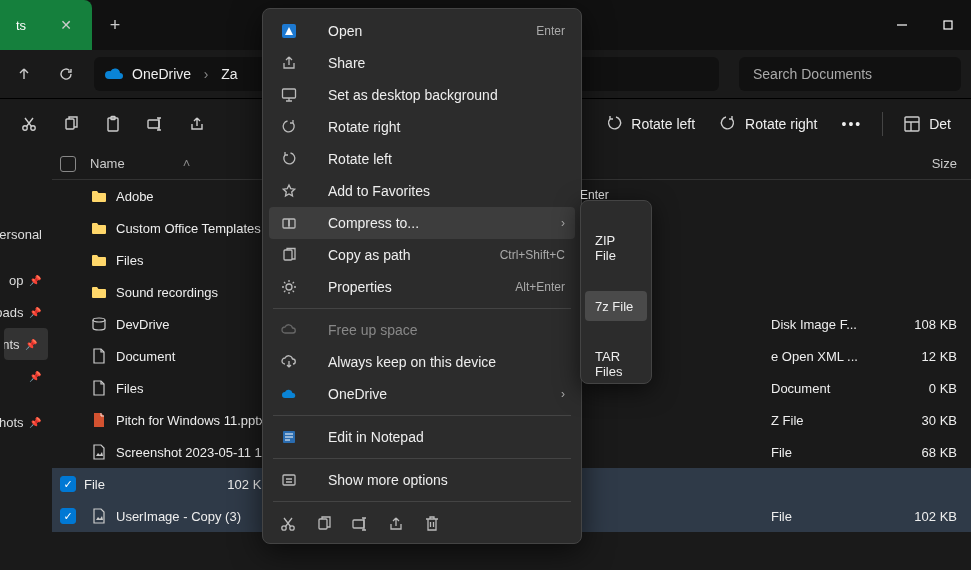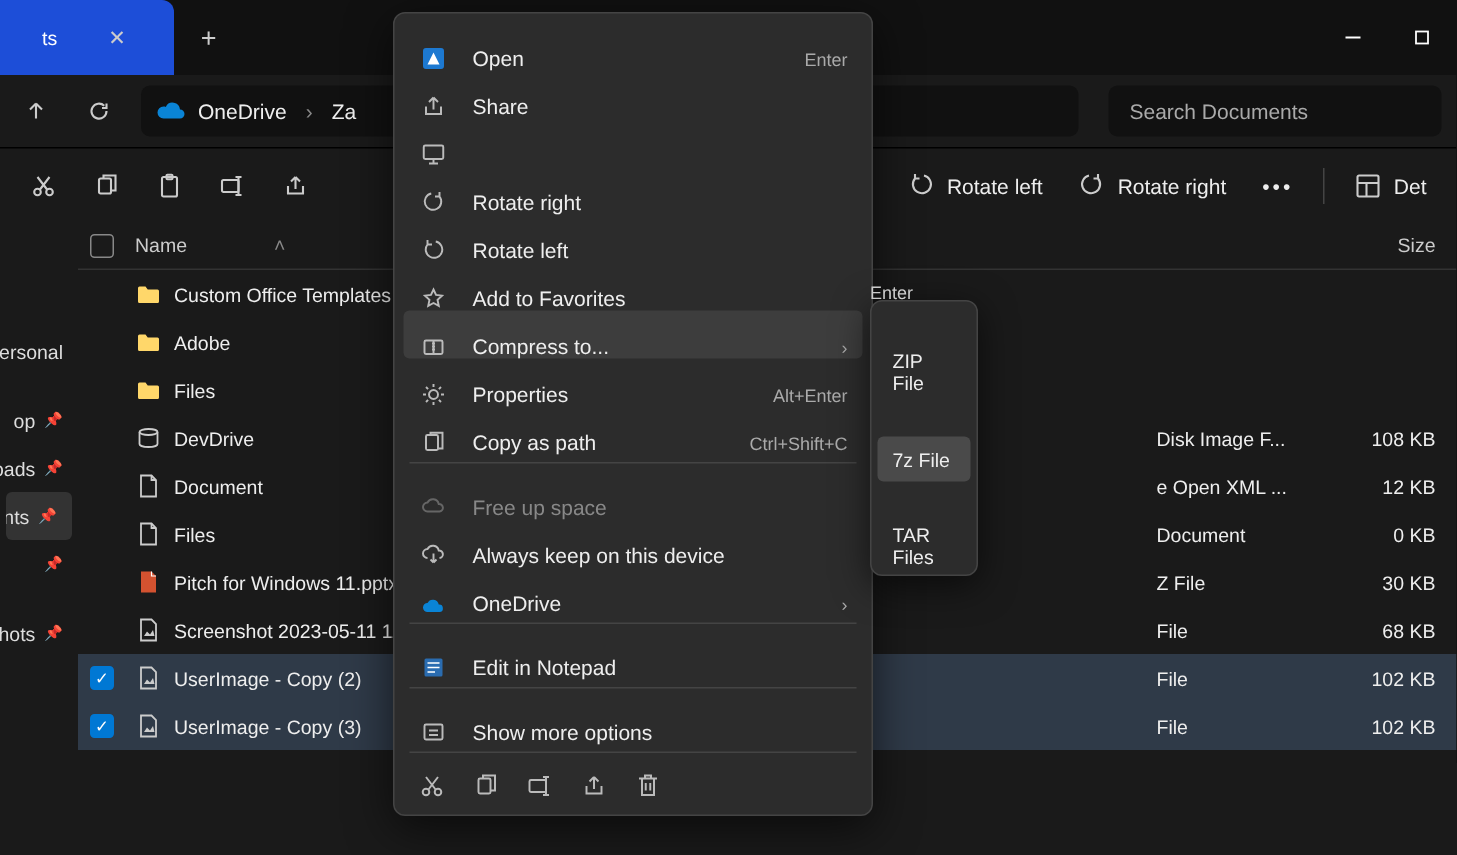--- a/index.html
+++ b/index.html
@@ -1,18 +1,18 @@
 <!DOCTYPE html>
 <html><head>
 <meta charset="utf-8">
 <style>
   * { margin: 0; padding: 0; box-sizing: border-box; font-family: "Segoe UI", sans-serif; user-select: none; }
   body { background: #0a0a0a; color: #fff; width: 971px; height: 570px; overflow: hidden; position: relative; font-size: 14px; }
   .titlebar { height: 50px; display: flex; align-items: center; background: #111; }
-  .tab { height: 50px; display: flex; align-items: center; padding: 0 28px; gap: 30px; background: #1d4ed8; border-radius: 0 8px 0 0;}
+  .tab { height: 50px; display: flex; align-items: center; padding: 0 16px; gap: 30px; background: #15803d; border-radius: 0 8px 0 0;}
   .tab-text { font-size: 13px; }
   .tab-close { color: #ccc; cursor: pointer; padding: 4px;}
   .new-tab { padding: 0 18px; color: #ccc; cursor: pointer; font-size: 18px;}
   .win-controls { margin-left: auto; display: flex; }
   .win-btn { width: 46px; height: 50px; display: flex; align-items: center; justify-content: center; color: #fff; cursor: pointer;}
   .navbar { height: 48px; display: flex; align-items: center; gap: 14px; padding: 0 10px; background: #1a1a1a;}
   .nav-icon { width: 28px; height: 28px; display:flex; align-items:center; justify-content:center; color:#ccc; cursor:pointer;}
   .bc-wrap { flex: 1; display: flex; align-items: center; gap: 8px; background: #111; border-radius: 6px; height: 34px; padding: 0 10px; margin-right: 6px;}
   .bc-sep { color: #888; width:14px; text-align:center;}
   .bc-item { color: #eee; }
@@ -32,21 +32,21 @@
   .col-chk { width:32px; display:flex; justify-content:center;}
   .col-name { flex:1; display:flex; align-items:center; gap:8px; padding-left:6px;}
   .col-type { width:120px; overflow:hidden; text-overflow:ellipsis; white-space:nowrap; padding-right:8px;}
   .col-size { width:80px; text-align:right; padding-right:14px;}
   .row { display:flex; height:32px; align-items:center; font-size:13px; color:#eee;}
   .row.selected { background:#2f3a48; }
   .fi { width:18px; display:flex; justify-content:center; align-items:center;}
   .chkbox { width:16px; height:16px; border:1px solid #888; border-radius:3px; display:inline-flex; align-items:center; justify-content:center; font-size:11px;}
   .chkbox.checked { background:#0078d4; border-color:#0078d4; color:#fff;}
   .ctx-menu { position:absolute; left:262px; top:8px; width:320px; background:#2c2c2c; border:1px solid #444; border-radius:8px; padding:6px; box-shadow:0 8px 30px rgba(0,0,0,0.6); z-index:100;}
-  .ctx-item { display:flex; align-items:flex-end; height:32px; padding:0 10px; gap:16px; border-radius:4px; color:#eee; font-size:14px;}
+  .ctx-item { display:flex; align-items:center; height:32px; padding:0 10px; gap:29px; border-radius:4px; color:#eee; font-size:14px;}
   .ctx-item.highlight, .ctx-item:hover { background:#3d3d3d; }
   .ctx-item.disabled { color:#888; }
   .ctx-icon { width:20px; display:flex; align-items:center; justify-content:center; color:#bbb;}
   .ctx-spacer { flex:1;}
   .ctx-accel { color:#aaa; font-size:12px;}
   .ctx-sep { height:1px; background:#444; margin:5px 4px;}
   .ctx-bottom { display:flex; gap:18px; padding:8px 10px 4px;}
   .ctx-bottom .bi { color:#bbb; cursor:pointer;}
   .sub-menu { position:absolute; left:580px; top:200px; width:72px; background:#2c2c2c; border:1px solid #444; border-radius:8px; padding:4px; z-index:101; box-shadow:0 6px 24px rgba(0,0,0,0.6);}
   .sub-item { height:30px; display:flex; align-items:center; padding:0 10px; border-radius:4px; font-size:13px; color:#eee;margin-top:28px;}
@@ -212,47 +212,60 @@
     </div>
     <div id="file-rows">
         <div class="row">
           <div class="col-chk"></div>
           <div class="col-name">
             <span class="fi">
               <svg width="16" height="14" viewBox="0 0 16 14">
                 <path d="M1 3a1 1 0 011-1h4l1.5 2H14a1 1 0 011 1v7a1 1 0 01-1 1H2a1 1 0 01-1-1V3z" fill="#ffd76a"></path>
               </svg>
             </span>
-            <span>Custom Office Templates</span>
+            <span>Adobe</span>
           </div>
           <div class="col-type"></div>
           <div class="col-size"></div>
         </div>
         <div class="row">
           <div class="col-chk"></div>
           <div class="col-name">
             <span class="fi">
               <svg width="16" height="14" viewBox="0 0 16 14">
                 <path d="M1 3a1 1 0 011-1h4l1.5 2H14a1 1 0 011 1v7a1 1 0 01-1 1H2a1 1 0 01-1-1V3z" fill="#ffd76a"></path>
               </svg>
             </span>
-            <span>Adobe</span>
+            <span>Custom Office Templates</span>
           </div>
           <div class="col-type"></div>
           <div class="col-size"></div>
         </div>
         <div class="row">
           <div class="col-chk"></div>
           <div class="col-name">
             <span class="fi">
               <svg width="16" height="14" viewBox="0 0 16 14">
                 <path d="M1 3a1 1 0 011-1h4l1.5 2H14a1 1 0 011 1v7a1 1 0 01-1 1H2a1 1 0 01-1-1V3z" fill="#ffd76a"></path>
               </svg>
             </span>
             <span>Files</span>
+          </div>
+          <div class="col-type"></div>
+          <div class="col-size"></div>
+        </div>
+        <div class="row">
+          <div class="col-chk"></div>
+          <div class="col-name">
+            <span class="fi">
+              <svg width="16" height="14" viewBox="0 0 16 14">
+                <path d="M1 3a1 1 0 011-1h4l1.5 2H14a1 1 0 011 1v7a1 1 0 01-1 1H2a1 1 0 01-1-1V3z" fill="#ffd76a"></path>
+              </svg>
+            </span>
+            <span>Sound recordings</span>
           </div>
           <div class="col-type"></div>
           <div class="col-size"></div>
         </div>
         <div class="row">
           <div class="col-chk"></div>
           <div class="col-name">
             <span class="fi">
               <svg width="16" height="14" viewBox="0 0 16 14" fill="none" stroke="#ccc" stroke-width="1.2">
                 <ellipse cx="8" cy="3" rx="6" ry="2"></ellipse>
@@ -317,43 +330,34 @@
             </span>
             <span>Screenshot 2023-05-11 111</span>
           </div>
           <div class="col-type">File</div>
           <div class="col-size">68 KB</div>
         </div>
         <div class="row selected">
           <div class="col-chk">
             <span class="chkbox checked">✓</span>
           </div>
+          <div class="col-type">File</div>
+          <div class="col-size">102 KB</div>
+        </div>
+        <div class="row selected">
+          <div class="col-chk">
+            <span class="chkbox checked">✓</span>
+          </div>
           <div class="col-name">
             <span class="fi">
               <svg width="14" height="16" viewBox="0 0 14 16" fill="none" stroke="#ccc" stroke-width="1.2">
                 <path d="M2 1h7l3 3v11H2V1z"></path>
                 <path d="M4 12l2-3 2 2 2-3 1 4H4z" fill="#ccc" stroke="none"></path>
               </svg>
             </span>
-            <span>UserImage - Copy (2)</span>
-          </div>
-          <div class="col-type">File</div>
-          <div class="col-size">102 KB</div>
-        </div>
-        <div class="row selected">
-          <div class="col-chk">
-            <span class="chkbox checked">✓</span>
-          </div>
-          <div class="col-name">
-            <span class="fi">
-              <svg width="14" height="16" viewBox="0 0 14 16" fill="none" stroke="#ccc" stroke-width="1.2">
-                <path d="M2 1h7l3 3v11H2V1z"></path>
-                <path d="M4 12l2-3 2 2 2-3 1 4H4z" fill="#ccc" stroke="none"></path>
-              </svg>
-            </span>
             <span>UserImage - Copy (3)</span>
           </div>
           <div class="col-type">File</div>
           <div class="col-size">102 KB</div>
         </div>
       </div>
   </div>
 </div>
 
 <div class="ctx-menu">
@@ -376,20 +380,21 @@
       </span>
     <span>Share</span>
   </div>
   <div class="ctx-item">
     <span class="ctx-icon">
         <svg width="16" height="16" viewBox="0 0 16 16" fill="none" stroke="#bbb" stroke-width="1.3">
           <rect x="1.5" y="2" width="13" height="9" rx="1"></rect>
           <path d="M5 14h6M8 11v3"></path>
         </svg>
       </span>
+    <span>Set as desktop background</span>
   </div>
   <div class="ctx-item">
     <span class="ctx-icon">
         <svg width="16" height="16" viewBox="0 0 16 16" fill="none" stroke="#bbb" stroke-width="1.3">
           <path d="M12 4a5.5 5.5 0 11-5.5-2M12 1v3H9"></path>
         </svg>
       </span>
     <span>Rotate right</span>
   </div>
   <div class="ctx-item">
@@ -415,38 +420,38 @@
           <path d="M8 4v9M7 6h2M7 8h2M7 10h2"></path>
         </svg>
       </span>
     <span>Compress to...</span>
       <span class="ctx-spacer"></span>
     <span class="ctx-accel">›</span>
   </div>
   <div class="ctx-item">
     <span class="ctx-icon">
         <svg width="16" height="16" viewBox="0 0 16 16" fill="none" stroke="#bbb" stroke-width="1.3">
+          <rect x="3" y="3" width="8" height="10" rx="1"></rect>
+          <path d="M6 3V1.5h8V12h-3"></path>
+        </svg>
+      </span>
+    <span>Copy as path</span>
+      <span class="ctx-spacer"></span>
+    <span class="ctx-accel">Ctrl+Shift+C</span>
+  </div>
+  <div class="ctx-item">
+    <span class="ctx-icon">
+        <svg width="16" height="16" viewBox="0 0 16 16" fill="none" stroke="#bbb" stroke-width="1.3">
           <circle cx="8" cy="8" r="3"></circle>
           <path d="M8 1v2M8 13v2M1 8h2M13 8h2M3 3l1.4 1.4M11.6 11.6L13 13M3 13l1.4-1.4M11.6 4.4L13 3"></path>
         </svg>
       </span>
     <span>Properties</span>
       <span class="ctx-spacer"></span>
     <span class="ctx-accel">Alt+Enter</span>
-  </div>
-  <div class="ctx-item">
-    <span class="ctx-icon">
-        <svg width="16" height="16" viewBox="0 0 16 16" fill="none" stroke="#bbb" stroke-width="1.3">
-          <rect x="3" y="3" width="8" height="10" rx="1"></rect>
-          <path d="M6 3V1.5h8V12h-3"></path>
-        </svg>
-      </span>
-    <span>Copy as path</span>
-      <span class="ctx-spacer"></span>
-    <span class="ctx-accel">Ctrl+Shift+C</span>
   </div>
   <div class="ctx-sep"></div>
   <div class="ctx-item disabled">
     <span class="ctx-icon">
         <svg width="16" height="16" viewBox="0 0 16 16" fill="none" stroke="#666" stroke-width="1.3">
           <path d="M4 11a3 3 0 010-6 4 4 0 017.5 1A2.5 2.5 0 0112 11H4z"></path>
         </svg>
       </span>
     <span>Free up space</span>
   </div>

